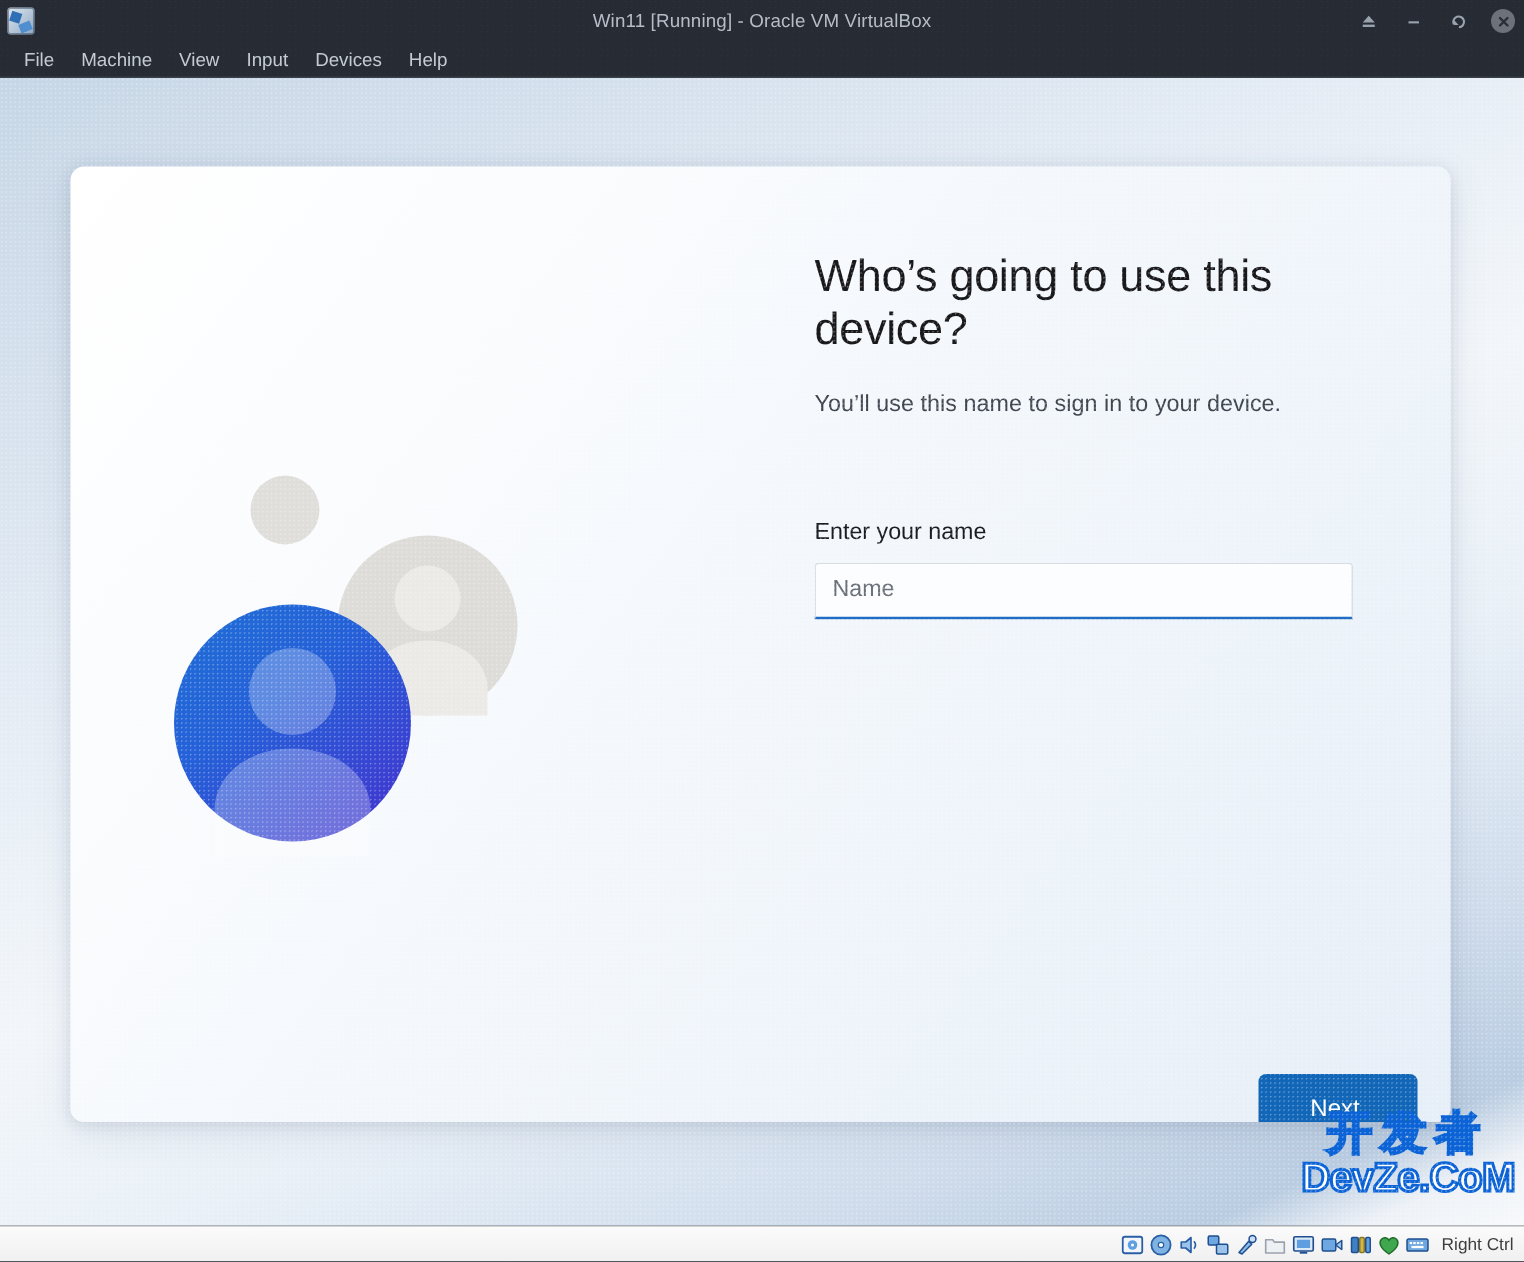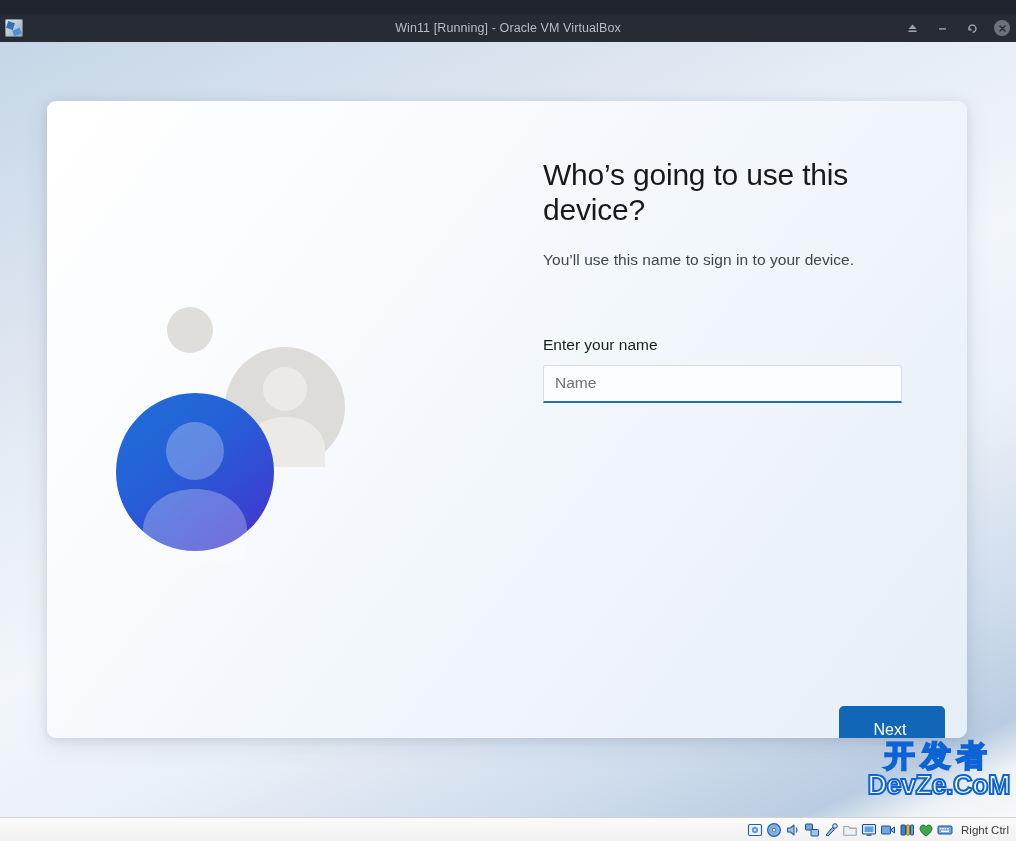--- a/index.html
+++ b/index.html
@@ -28,21 +28,20 @@
 
   #titlebar {
     height: 28px;
     background: #272c34;
     background-image: radial-gradient(circle at 1px 1px, rgba(255,255,255,0.035) 0.5px, transparent 0.6px);
     background-size: 4px 4px;
     display: flex;
     align-items: center;
     position: relative;
     flex: 0 0 auto;
-    margin-top: 14px;
   }
   #app-icon {
     width: 18px; height: 18px;
     margin-left: 5px;
     border-radius: 2px;
     background:
       linear-gradient(135deg, #dfe7ef 0%, #b9c9da 48%, #8fa7bf 100%);
     position: relative;
     overflow: hidden;
     box-shadow: inset 0 0 0 1px rgba(40,60,80,.45);
@@ -314,20 +313,28 @@
         </svg>
       </div>
       <div class="win-btn close">
         <svg width="11" height="11" viewBox="0 0 11 11" aria-hidden="true">
           <path d="M3 3 L8 8 M8 3 L3 8" stroke="currentColor" stroke-width="1.6" stroke-linecap="round"></path>
         </svg>
       </div>
     </div>
   </div>
 
+  <div id="menubar">
+    <div class="menu-item">File</div>
+    <div class="menu-item">Machine</div>
+    <div class="menu-item">View</div>
+    <div class="menu-item">Input</div>
+    <div class="menu-item">Devices</div>
+    <div class="menu-item">Help</div>
+  </div>
 
   <div id="vm-screen">
 
     <div id="oobe-card">
 
       <svg id="oobe-illustration" viewBox="0 0 360 260" aria-hidden="true">
         <defs>
           <linearGradient id="blueAvatarGrad" x1="0%" y1="0%" x2="78%" y2="100%">
             <stop offset="0%" stop-color="#1f6fd6"></stop>
             <stop offset="45%" stop-color="#2560d8"></stop>

